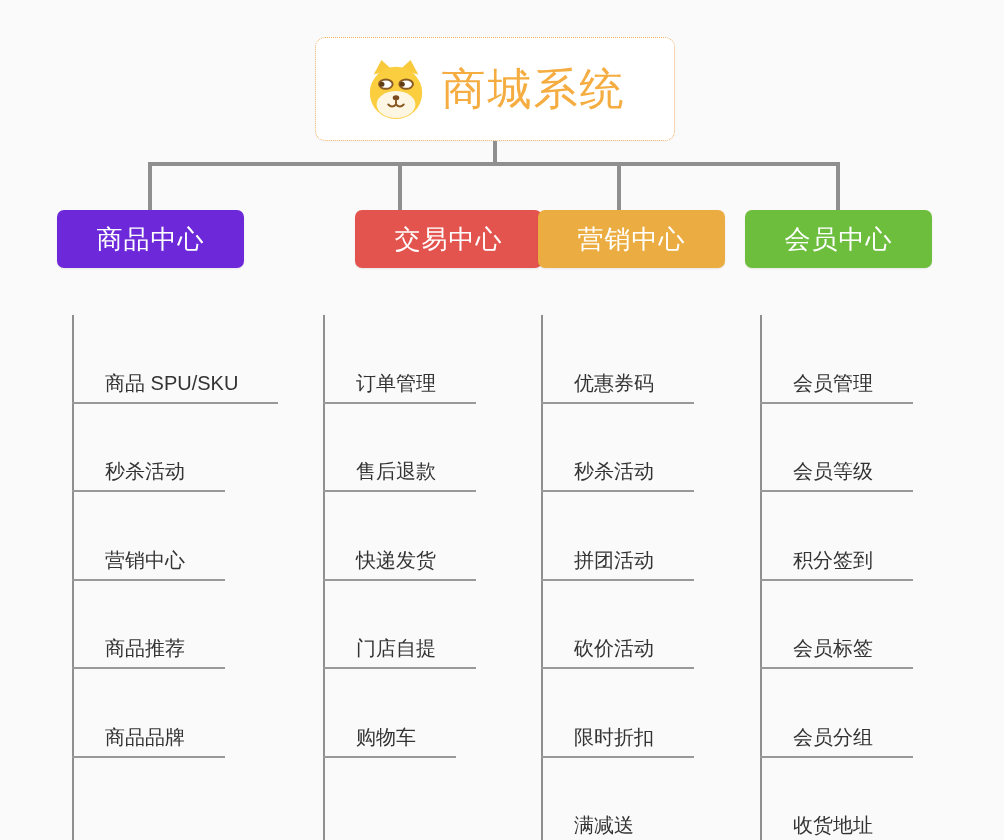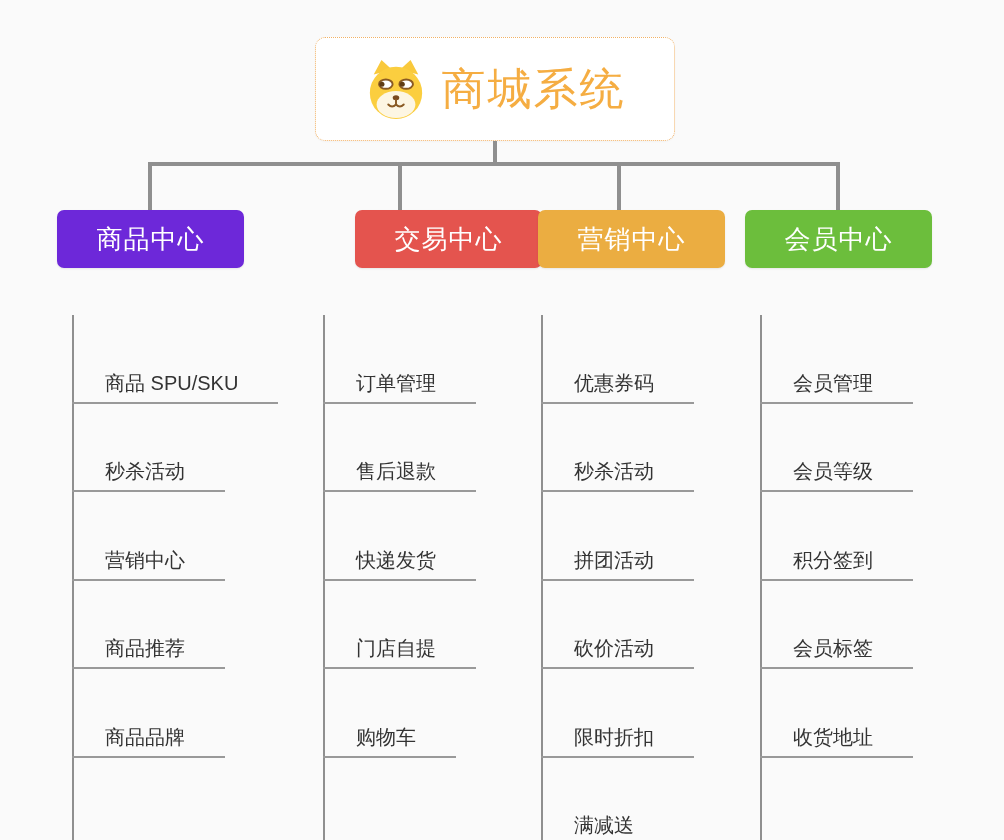--- a/index.html
+++ b/index.html
@@ -113,16 +113,17 @@
     <div class="row">限时折扣</div>
     <div class="row">满减送</div>
   </div>
 
   <div class="col col-4">
     <div class="trunk"></div>
     <div class="row">会员管理</div>
     <div class="row">会员等级</div>
     <div class="row">积分签到</div>
     <div class="row">会员标签</div>
+    <div class="row">会员分组</div>
     <div class="row">收货地址</div>
   </div>
 
 </div>
 
 </body></html>

